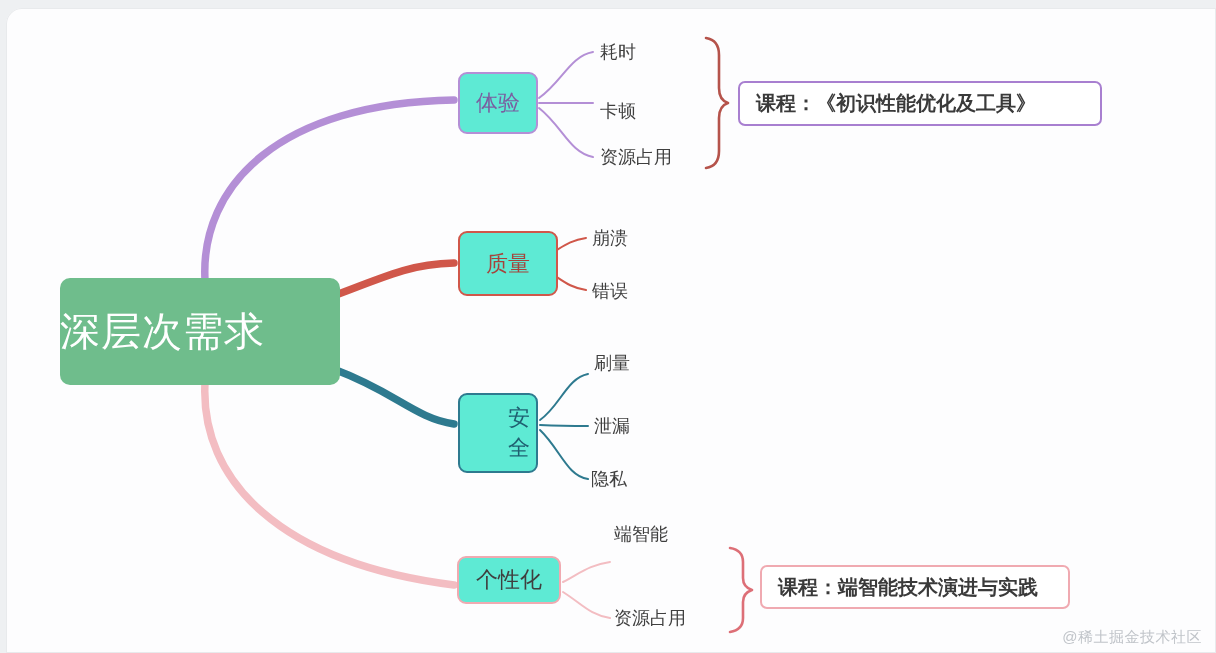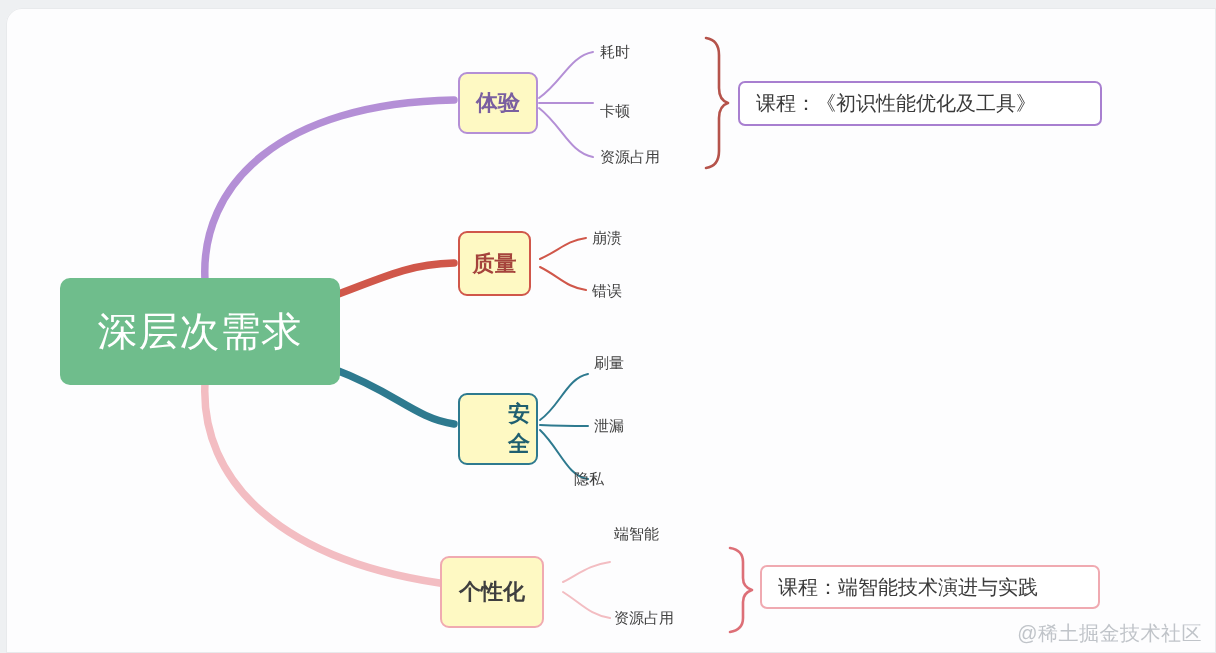--- a/index.html
+++ b/index.html
@@ -24,47 +24,47 @@
   .st-teal{stroke:var(--teal);}
   .st-pink{stroke:var(--pink);}
   .st-brace-red{stroke:var(--brace-red);}
   .st-brace-pink{stroke:var(--brace-pink);}
 
   .node,.topic,.course,.leaf,.watermark{position:absolute;box-sizing:border-box;}
 
   .root{
     left:60px;top:278px;width:280px;height:107px;
     background:var(--green);border-radius:10px;
-    display:flex;align-items:center;justify-content:center;
+    display:flex;align-items:center;
     color:#ffffff;font-size:40px;font-weight:500;letter-spacing:1px;
   }
   .topic{
-    background:#fef9c3;border-radius:9px;
+    background:#5eead4;border-radius:9px;
     display:flex;align-items:center;justify-content:center;
-    font-size:22px;font-weight:700;
+    font-size:22px;font-weight:400;
   }
   .t-exp{left:458px;top:72px;width:80px;height:62px;border:2px solid var(--purple);color:var(--purple-text);}
-  .t-qua{left:458px;top:231px;width:73px;height:65px;border:2.5px solid var(--red);color:var(--red-text);}
-  .t-sec{left:458px;top:393px;width:80px;height:72px;border:2.5px solid var(--teal);color:var(--teal-text);padding-left:48px;}
-  .t-per{left:440px;top:556px;width:104px;height:72px;border:2px solid var(--pink-border);color:var(--text-dark);}
+  .t-qua{left:458px;top:231px;width:100px;height:65px;border:2.5px solid var(--red);color:var(--red-text);}
+  .t-sec{left:458px;top:393px;width:80px;height:80px;border:2.5px solid var(--teal);color:var(--teal-text);padding-left:48px;}
+  .t-per{left:457px;top:556px;width:104px;height:48px;border:2px solid var(--pink-border);color:var(--text-dark);}
 
   .leaf{
-    height:22px;line-height:22px;font-size:15px;color:var(--text-dark);
+    height:22px;line-height:22px;font-size:18px;color:var(--text-dark);
     white-space:nowrap;
   }
   .course{
     background:#ffffff;border-radius:7px;
     display:flex;align-items:center;padding:0 16px;
-    font-size:20px;font-weight:400;color:#3a3a3a;white-space:nowrap;text-align:right;
+    font-size:20px;font-weight:700;color:#3a3a3a;white-space:nowrap;text-align:right;
   }
   .c-exp{left:738px;top:81px;width:364px;height:45px;border:2px solid var(--purple-border);}
-  .c-per{left:760px;top:565px;width:340px;height:44px;border:2px solid var(--pink-border);}
+  .c-per{left:760px;top:565px;width:310px;height:44px;border:2px solid var(--pink-border);}
 
   .watermark{
-    right:14px;bottom:6px;font-size:20px;color:var(--watermark-gray);
+    right:14px;bottom:6px;font-size:15px;color:var(--watermark-gray);
     letter-spacing:0.5px;
   }
 </style>
 </head>
 <body>
 
 <div class="stage">
   <div class="panel"></div>
 
   <svg class="links" viewBox="0 0 1216 653" aria-hidden="true">
@@ -110,21 +110,21 @@
     <span>质量</span>
   </div>
   <div class="leaf" style="left:592px;top:227px">崩溃</div>
   <div class="leaf" style="left:592px;top:280px">错误</div>
 
   <div class="topic t-sec">
     <span>安全</span>
   </div>
   <div class="leaf" style="left:594px;top:352px">刷量</div>
   <div class="leaf" style="left:594px;top:415px">泄漏</div>
-  <div class="leaf" style="left:574px;top:468px">隐私</div>
+  <div class="leaf" style="left:591px;top:468px">隐私</div>
 
   <div class="topic t-per">
     <span>个性化</span>
   </div>
   <div class="leaf" style="left:614px;top:523px">端智能</div>
   <div class="leaf" style="left:614px;top:607px">资源占用</div>
   <div class="course c-per">
     <span>课程：端智能技术演进与实践</span>
   </div>
 

